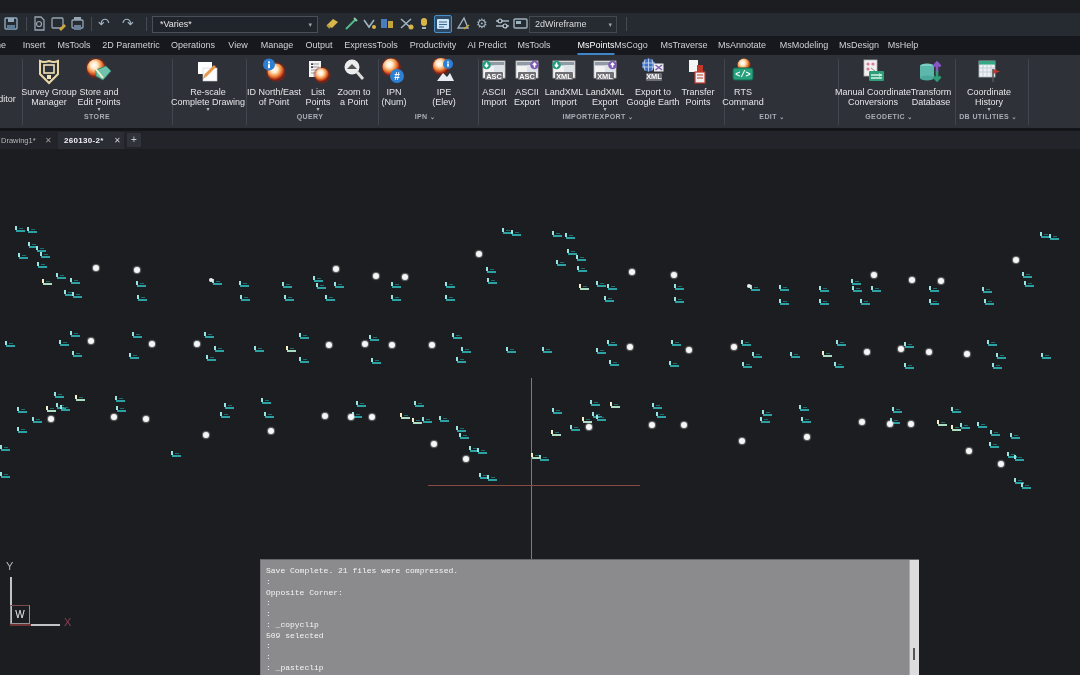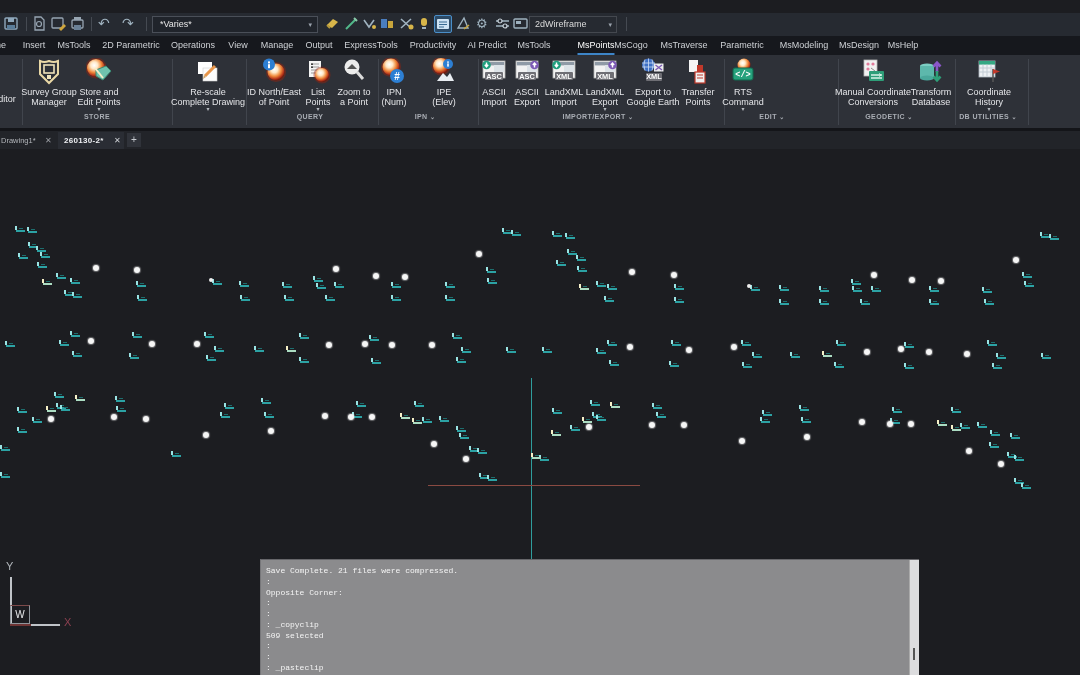--- a/index.html
+++ b/index.html
@@ -120,21 +120,21 @@
       <div class="mi" style="left:238px">View</div>
       <div class="mi" style="left:277px">Manage</div>
       <div class="mi" style="left:319px">Output</div>
       <div class="mi" style="left:371px">ExpressTools</div>
       <div class="mi" style="left:433px">Productivity</div>
       <div class="mi" style="left:487px">AI Predict</div>
       <div class="mi" style="left:534px">MsTools</div>
       <div class="mi on" style="left:596px">MsPoints</div>
       <div class="mi" style="left:631px">MsCogo</div>
       <div class="mi" style="left:684px">MsTraverse</div>
-      <div class="mi" style="left:742px">Parametric</div>
+      <div class="mi" style="left:742px">MsAnnotate</div>
       <div class="mi" style="left:804px">MsModeling</div>
       <div class="mi" style="left:859px">MsDesign</div>
       <div class="mi" style="left:903px">MsHelp</div>
     </div>
     <div id="ribbon" class="abs">
       <div class="rsep" style="left:22px"></div>
       <div class="rsep" style="left:172px"></div>
       <div class="rsep" style="left:246px"></div>
       <div class="rsep" style="left:378px"></div>
       <div class="rsep" style="left:478px"></div>

